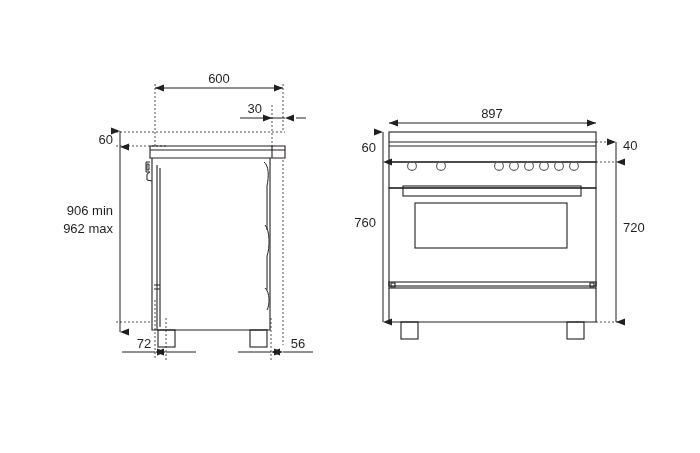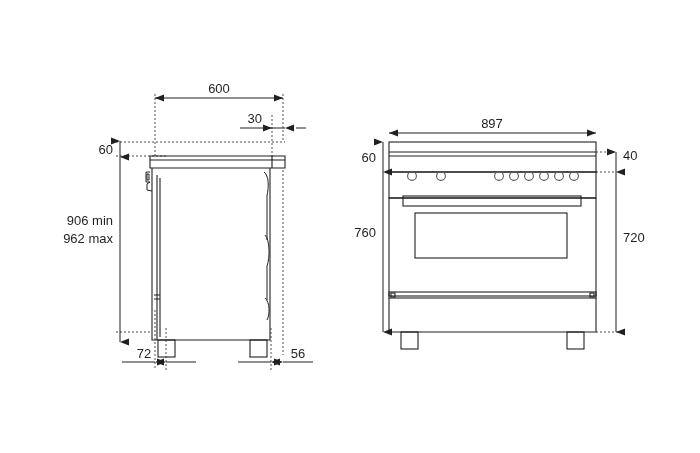--- a/index.html
+++ b/index.html
@@ -7,21 +7,20 @@
     padding: 0;
     background: #ffffff;
   }
   #stage {
     position: relative;
     width: 700px;
     height: 436px;
     background: #eab308;
     font-family: "Liberation Sans", sans-serif;
     overflow: hidden;
-    margin-top: 10px;
   }
   #stage svg {
     display: block;
   }
   .dimtext {
     font-family: "Liberation Sans", sans-serif;
     font-size: 13px;
     fill: #231f20;
   }
 </style>

